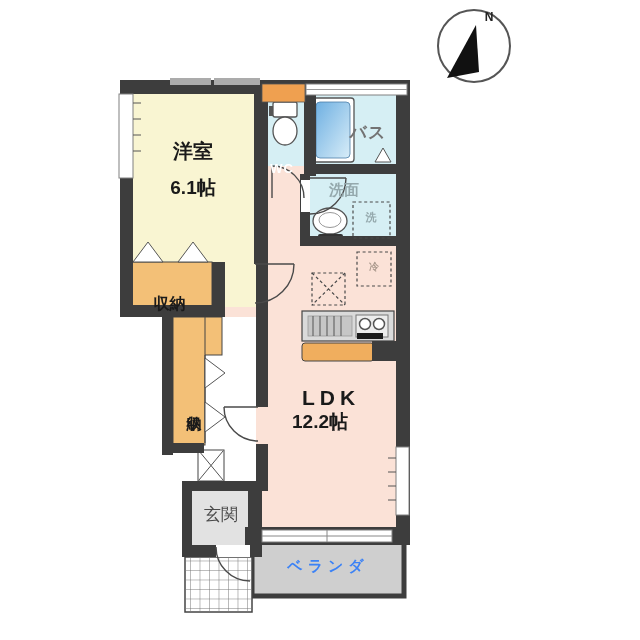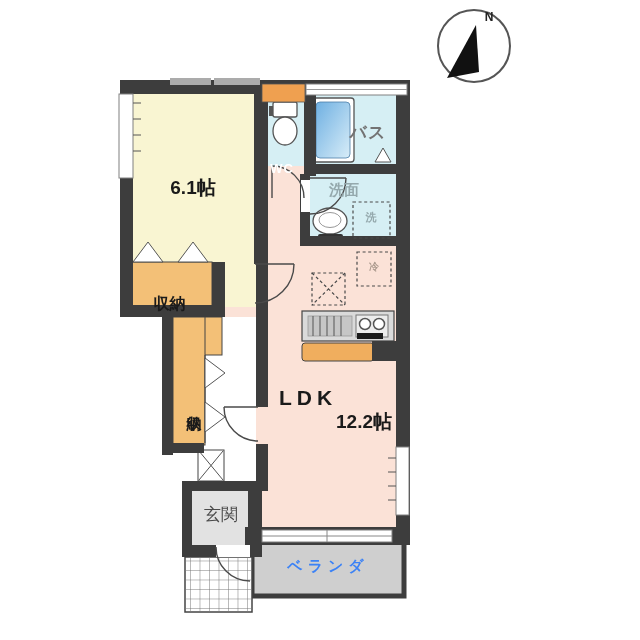--- a/index.html
+++ b/index.html
@@ -20,22 +20,22 @@
   .dash{fill:none;stroke:#4a4a4a;stroke-width:1.2;stroke-dasharray:3 2.6;}
   .tick{stroke:#555;stroke-width:1;}
   .tri {fill:#ffffff;stroke:#555;stroke-width:1;}
   
   .lbl{position:absolute;color:var(--c-text_dark);line-height:1.1;text-align:center;
        pointer-events:none;white-space:nowrap;}
   .b{font-weight:bold;}
   #labels{position:absolute;inset:0;pointer-events:none;}
   .lbl-yoshitsu-name {left:130px;top:140px;width:126px;font-size:20px;}
   .lbl-yoshitsu-size {left:130px;top:166px;width:126px;font-size:19px;margin-top:12px;}
-  .lbl-ldk-name {left:244px;top:386px;width:128px;font-size:21px;letter-spacing:5px;}
-  .lbl-ldk-size {left:256px;top:412px;width:128px;font-size:19px;padding-left:44px;}
+  .lbl-ldk-name {left:267px;top:386px;width:128px;font-size:21px;letter-spacing:5px;}
+  .lbl-ldk-size {left:256px;top:412px;width:128px;font-size:19px;}
   .lbl-storage-upper {left:127px;top:272px;width:85px;font-size:16px;margin-top:23px;}
   .lbl-storage-lower {left:176px;top:362px;width:26px;height:84px;font-size:15px;
        writing-mode:vertical-rl;text-orientation:upright;}
   .lbl-wc  {left:260px;top:162px;width:44px;font-size:13px;color:var(--c-text_light);letter-spacing:1px;}
   .lbl-bath{left:342px;top:124px;width:52px;font-size:17px;color:#737373;letter-spacing:1px;}
   .lbl-senmen{left:322px;top:182px;width:44px;font-size:15px;color:var(--c-text_muted);font-weight:bold;}
   .lbl-washer{left:356px;top:211px;width:30px;font-size:11px;color:var(--c-text_muted);font-weight:bold;}
   .lbl-fridge{left:359px;top:261px;width:30px;font-size:10px;color:#a9988c;font-weight:bold;}
   .lbl-genkan{left:194px;top:506px;width:54px;font-size:17px;color:#4a4a4a;}
   .lbl-veranda{left:258px;top:558px;width:140px;font-size:15px;color:#3b82f6;letter-spacing:5px;}
@@ -203,20 +203,21 @@
   <rect class="dash" x="353" y="202" width="37" height="36"></rect>
   <rect class="dash" x="357" y="252" width="34" height="34"></rect>
 
   <g>
     <circle cx="474" cy="46" r="36" fill="#ffffff" stroke="#555" stroke-width="2"></circle>
     <polygon points="476,25 447,78 479,72" fill="var(--c-compass_black)"></polygon>
   </g>
 </svg>
 
 <div id="labels">
+  <div class="lbl b lbl-yoshitsu-name">洋室</div>
   <div class="lbl b lbl-yoshitsu-size">6.1帖</div>
   <div class="lbl b lbl-ldk-name">LDK</div>
   <div class="lbl b lbl-ldk-size">12.2帖</div>
   <div class="lbl b lbl-storage-upper">収納</div>
   <div class="lbl b lbl-storage-lower">収納</div>
   <div class="lbl b lbl-wc">WC</div>
   <div class="lbl b lbl-bath">バス</div>
   <div class="lbl lbl-senmen">洗面</div>
   <div class="lbl lbl-washer">洗</div>
   <div class="lbl lbl-fridge">冷</div>

